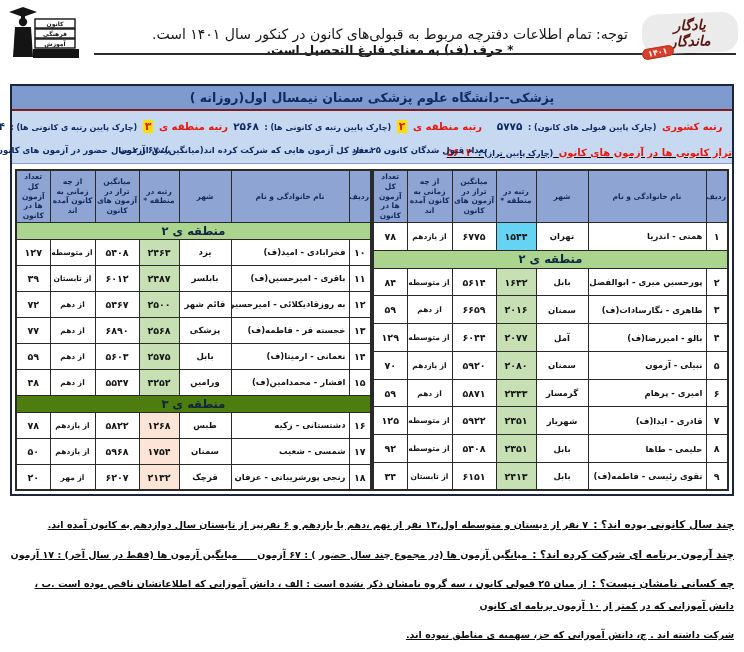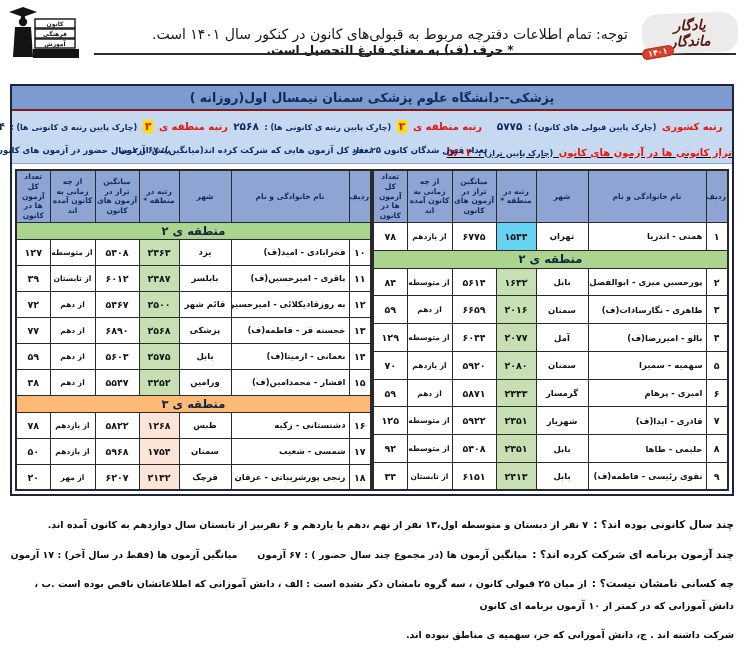--- a/index.html
+++ b/index.html
@@ -35,29 +35,29 @@
   .tables { display:flex; direction:rtl; justify-content:space-between; padding:5px 3px 0 3px; }
   table { border-collapse:collapse; table-layout:fixed; width:355px; direction:rtl; border:2px solid #2a2a2a; }
   th { background:#8ea4d2; color:#122a5e; font-size:7.5px; font-weight:800; border:1px solid #2a2a2a; padding:1px; height:42px; vertical-align:middle; line-height:1.3; text-align:center; }
   td { border:1px solid #2a2a2a; font-size:9.5px; font-weight:700; color:#141414; text-align:center; height:26px; padding:1px 2px; overflow:hidden; white-space:nowrap; }
   td.name { text-align:right; padding-right:3px; font-size:8.5px; }
   td.city { font-size:8.5px; }
   td.since { font-size:7.5px; }
   td.band { height:15px; font-size:11.5px; font-weight:800; color:#10233f; }
   .theme-cyan { background:#3fc8ef; }
   .theme-green { background:#abd48f; }
-  .theme-peach { background:#fdba74; }
+  .theme-peach { background:#4d7c0f; }
   .rank-cyan { background:#66d3f2; }
   .rank-green { background:#c6e0b4; }
   .rank-peach { background:#fce4d6; }
   col.c-no{width:22px;} col.c-name{width:118px;} col.c-city{width:52px;} col.c-rank{width:40px;} col.c-score{width:44px;} col.c-since{width:45px;} col.c-exams{width:34px;}
 
   
   .qa { position:absolute; left:8px; right:10px; top:512px; direction:rtl; text-align:right; color:#0d0d0d; }
-  .qa-line { margin-bottom:8px; line-height:1.35; }
+  .qa-line { margin-bottom:8px; line-height:1.35;text-decoration:underline; }
   .qa-label { font-weight:800; font-size:10.5px; }
   .qa-text { font-weight:700; font-size:9.5px; }
 </style>
 </head>
 <body>
 
 <div class="header">
   <div class="logo">
     <svg width="80" height="58" viewBox="0 0 80 58">
       <polygon points="15,2 29,7 15,12 1,7" fill="#141414"></polygon>
@@ -176,21 +176,21 @@
             <td class="no">۴</td>
             <td class="name">بالو - امیررضا(ف)</td>
             <td class="city">آمل</td>
             <td class="rank rank-green">۲۰۷۷</td>
             <td class="score">۶۰۴۴</td>
             <td class="since">از متوسطه اول</td>
             <td class="exams">۱۲۹</td>
           </tr>
           <tr>
             <td class="no">۵</td>
-            <td class="name">سهمیه - سمیرا</td>
+            <td class="name">نبیلی - آزمون</td>
             <td class="city">سمنان</td>
             <td class="rank rank-green">۲۰۸۰</td>
             <td class="score">۵۹۲۰</td>
             <td class="since">از یازدهم</td>
             <td class="exams">۷۰</td>
           </tr>
           <tr>
             <td class="no">۶</td>
             <td class="name">امیری - پرهام</td>
             <td class="city">گرمسار</td>

